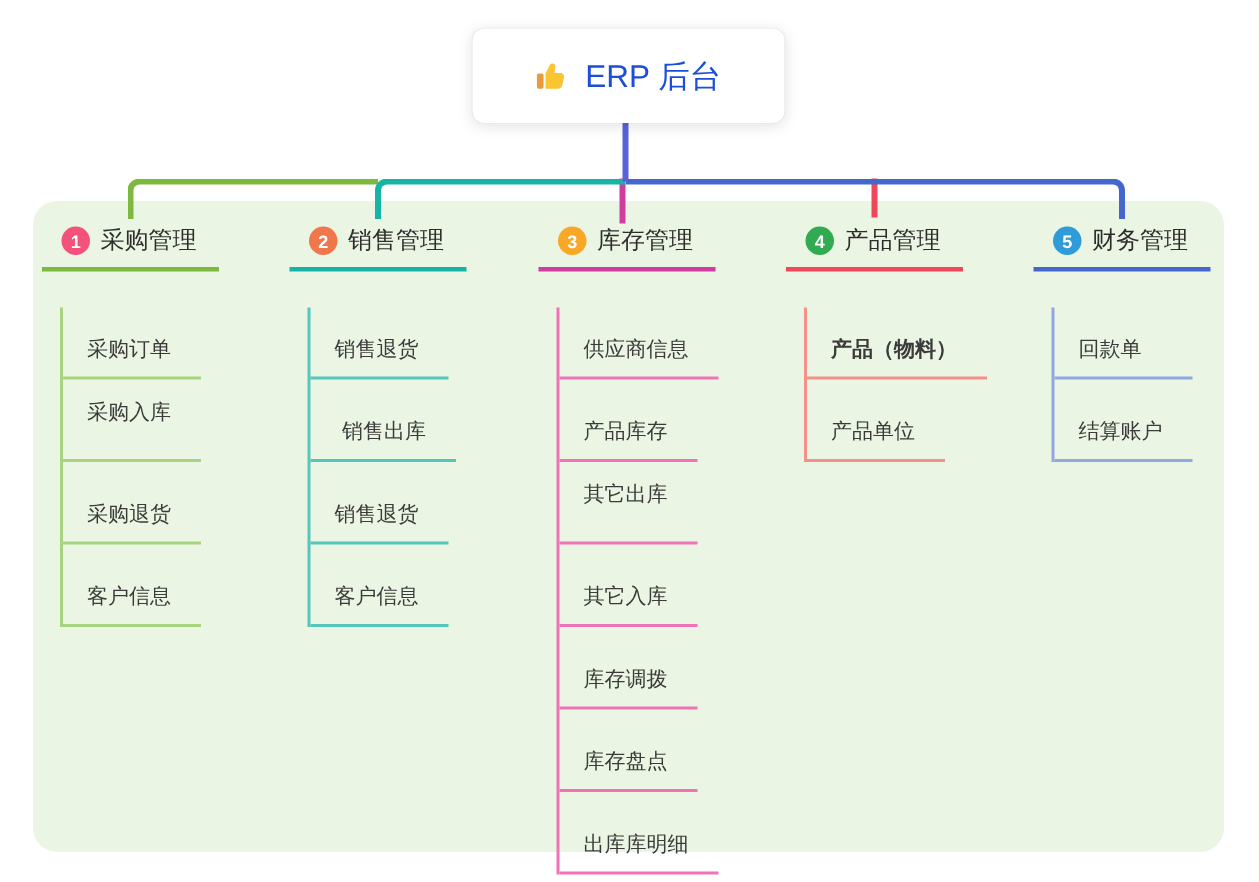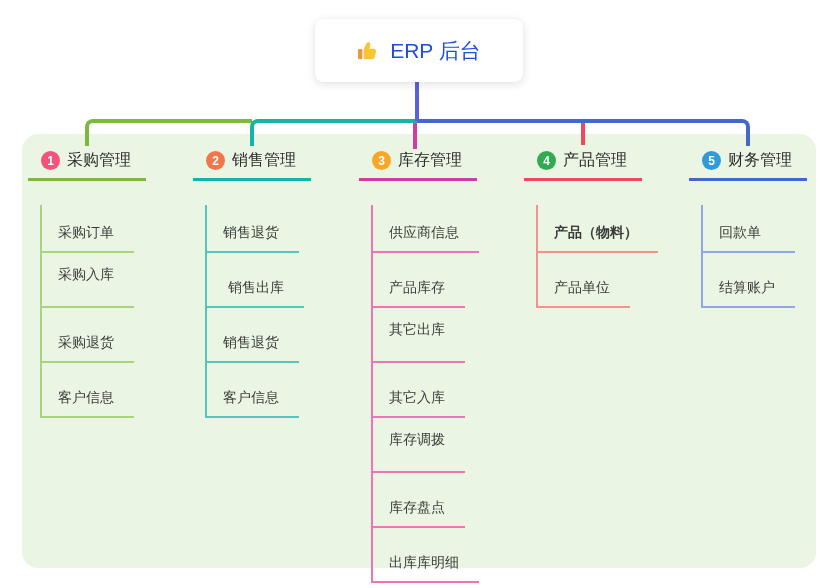--- a/index.html
+++ b/index.html
@@ -135,21 +135,21 @@
         </li>
         <li style="border-bottom-color: rgb(240, 115, 184);">
           <span>产品库存</span>
         </li>
         <li style="border-bottom-color: rgb(240, 115, 184); align-items: center;">
           <span>其它出库</span>
         </li>
         <li style="border-bottom-color: rgb(240, 115, 184); text-align: center;">
           <span>其它入库</span>
         </li>
-        <li style="border-bottom-color: rgb(240, 115, 184); align-items: center;">
+        <li style="border-bottom-color: rgb(240, 115, 184);">
           <span>库存调拨</span>
         </li>
         <li style="border-bottom-color: rgb(240, 115, 184);">
           <span>库存盘点</span>
         </li>
         <li style="border-bottom-color: rgb(240, 115, 184);">
           <span>出库库明细</span>
         </li>
       </ul>
   </div>

